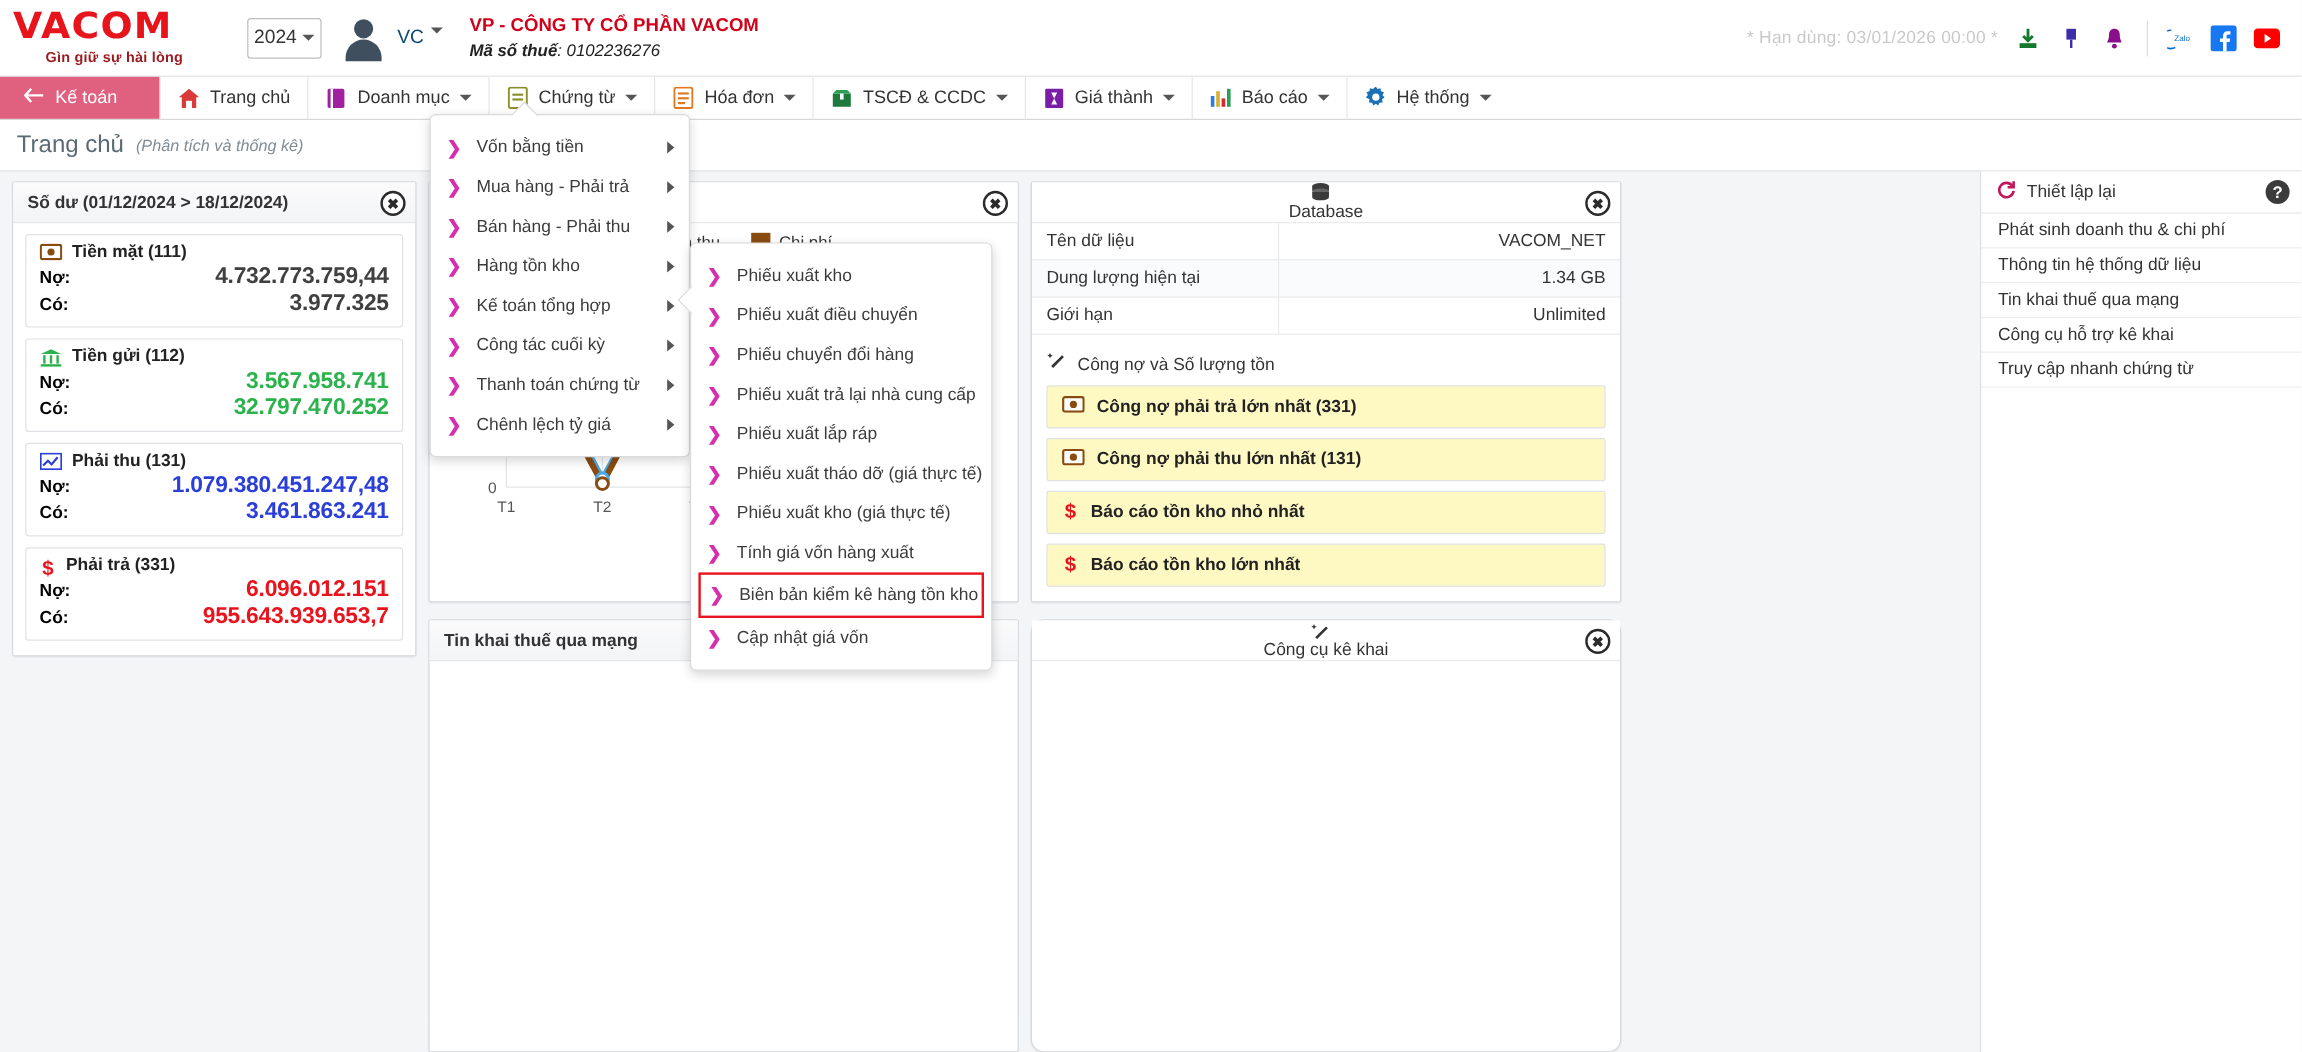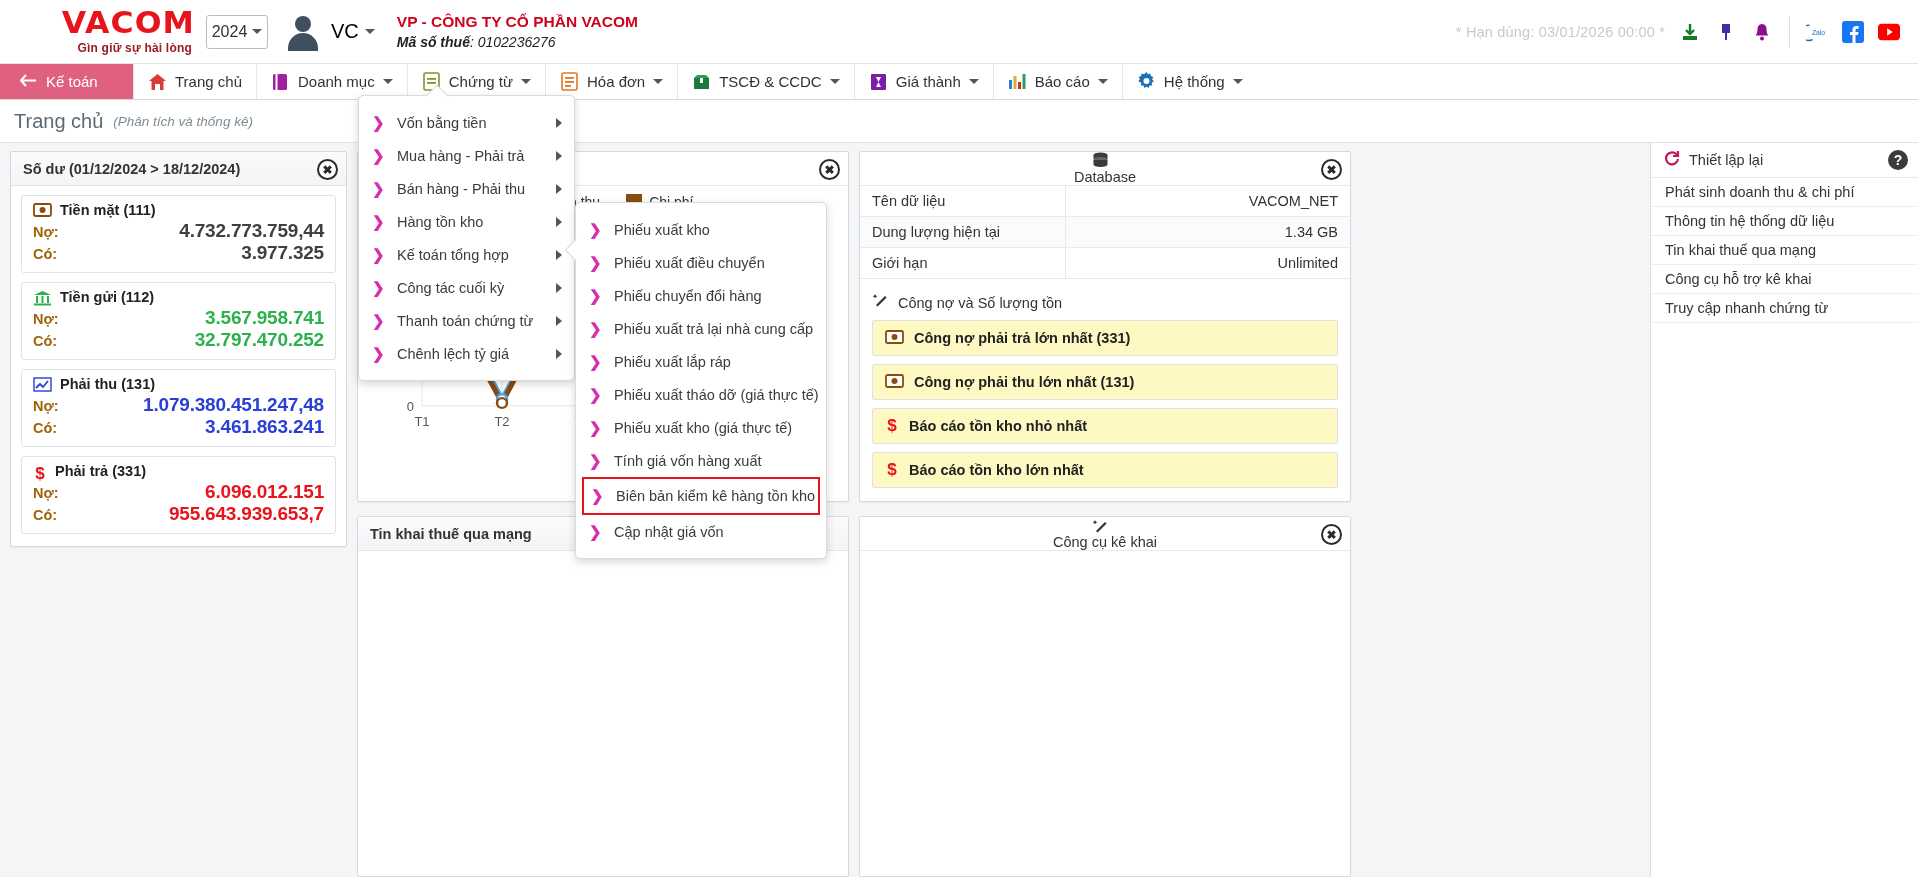--- a/index.html
+++ b/index.html
@@ -16,21 +16,21 @@
 
   
   .header {
     height:63px;
     display:flex;
     align-items:center;
     padding:0 14px;
     background:#fff;
     position:relative;
   }
-  .logo-block { display:flex; flex-direction:column; align-items:flex-end; width:178px; }
+  .logo-block { display:flex; flex-direction:column; align-items:flex-start; width:178px; }
   .logo-text {
     font-family:"DejaVu Sans", sans-serif;
     font-weight:bold; font-size:30px; letter-spacing:1px;
     color:#e8141c; line-height:1; transform:scaleX(1.05);
   }
   .logo-sub { font-size:12px; color:#9b1c20; margin-top:3px; font-weight:bold; letter-spacing:.2px;margin-left:24px; }
 
   .year-select {
     margin-left:14px;
     width:62px; height:34px;
@@ -41,21 +41,21 @@
   }
   .caret-dn { width:0;height:0;border-left:5px solid transparent;border-right:5px solid transparent;border-top:5px solid #555; }
 
   .avatar {
     margin-left:16px; width:38px;height:38px;
     position:relative; overflow:hidden;
   }
   .avatar .head { position:absolute; left:11px; top:3px; width:16px;height:16px;border-radius:50%;background:#3f4f5e;}
   .avatar .body { position:absolute; left:4px; top:20px; width:30px;height:20px;border-radius:15px 15px 0 0;background:#3f4f5e;}
 
-  .vc-sel { margin-left:9px; font-size:20px; color:#000000; display:flex; align-items:center; gap:6px; }
+  .vc-sel { margin-left:9px; font-size:16px; color:#0c4a6e; display:flex; gap:6px; }
 
   .company { margin-left:22px; line-height:1.35; }
   .company .nm { color:#d0021b; font-weight:bold; font-size:15.5px; }
   .company .tax { font-size:14px; color:#222; }
   .company .tax b { font-style:italic; }
   .company .tax span { font-style:italic; }
 
   .hdr-right { margin-left:auto; display:flex; align-items:center; gap:14px; padding-right:4px;}
   .expiry { color:#c9c9c9; font-size:14.5px; letter-spacing:.2px; }
   .hicon { width:22px; height:24px; display:flex; align-items:center; justify-content:center; }
@@ -128,21 +128,21 @@
     display:flex;align-items:center;justify-content:center;
     font-size:12px; color:#2b2b2b; font-weight:bold; line-height:1;
     background:#fff;
   }
 
   
   .bal-body { padding:9px 10px 12px 10px; display:flex;flex-direction:column; gap:9px; }
   .bal-item { border:1px solid #e0e2e5; border-radius:3px; padding:6px 11px 8px 11px; }
   .bal-title { display:flex;align-items:center;gap:8px; font-weight:bold; font-size:14.5px; color:#222; margin-bottom:2px;}
   .bal-row { display:flex; justify-content:space-between; align-items:baseline; }
-  .bal-row .lab { font-weight:bold; font-size:14.5px; color:#a16207; }
+  .bal-row .lab { font-weight:bold; font-size:14.5px; color:#000000; }
   .bal-row .val { font-weight:bold; font-size:19px; letter-spacing:-.2px;}
   .c-brown { color:#404040; }
   .c-green { color:#2bb24c; }
   .c-blue  { color:#2a3ed8; }
   .c-red   { color:#e8131d; }
 
   .mini-ico { width:19px;height:15px; display:inline-block; }
 
   
   .legend { display:flex; justify-content:center; gap:26px; padding:8px 0 2px 0; font-size:14px;color:#333;}
@@ -633,21 +633,21 @@
             <span class="dollar">$</span>
             <span>Báo cáo tồn kho nhỏ nhất</span>
           </div>
           <div class="rep-item">
             <span class="dollar">$</span>
             <span>Báo cáo tồn kho lớn nhất</span>
           </div>
         </div>
       </div>
 
-      <div class="card tall-empty" style="height:345px;">
+      <div class="card tall-empty" style="height:345px;border-radius:11px;">
         <div class="card-head plain">
           <span style="margin-right:9px;display:inline-flex;">
             <svg width="17" height="17" viewBox="0 0 17 17">
                 <path d="M4 14l9-9 1.6 1.6-9 9z" fill="#333"></path>
                 <path d="M3 3l.7 1.6L5.4 5.3 3.8 6 3 7.6 2.3 6 .7 5.3l1.6-.7z" fill="#333"></path>
               </svg>
           </span>
           <span>Công cụ kê khai</span>
         </div>
         <div class="close-x">✖</div>

